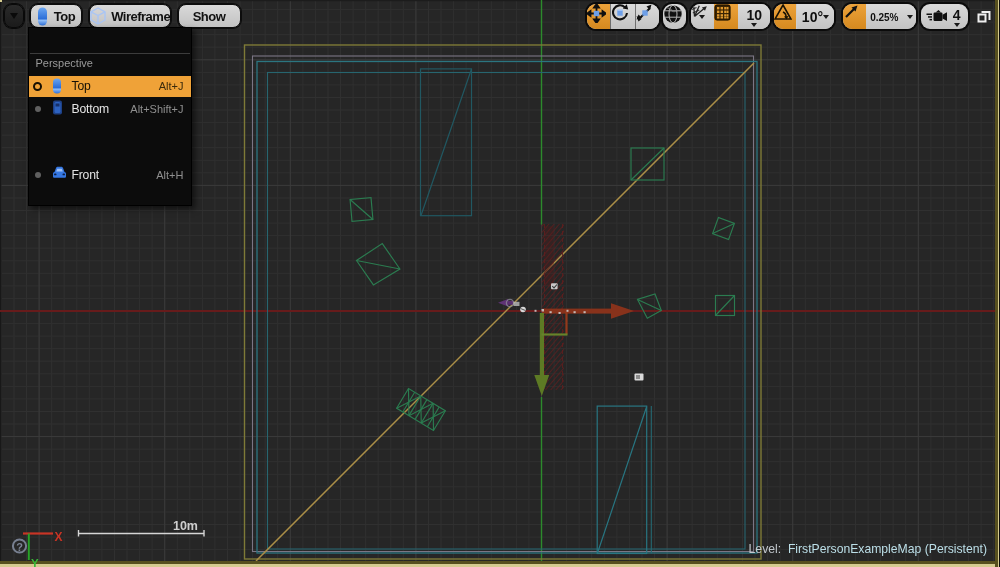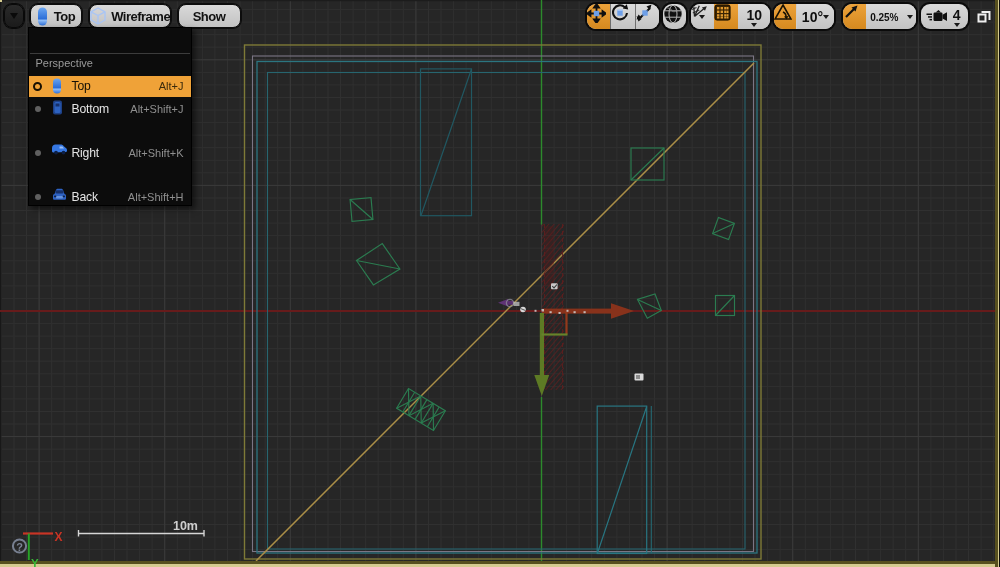--- a/index.html
+++ b/index.html
@@ -323,43 +323,30 @@
   <span class="mrico">
           <svg width="11" height="15" viewBox="0 0 11 15">
             <rect x="1" y="0.5" width="9" height="14" rx="2" fill="#1e4186"></rect>
             <rect x="2.5" y="2" width="6" height="11" rx="1.5" fill="#2d62c0"></rect>
             <rect x="3.5" y="3.5" width="4" height="3" fill="#16306a"></rect>
           </svg>
         </span>
   <span class="mrlab">Bottom</span>
         <span class="mrkey">Alt+Shift+J</span>
  </div>
- <div class="menu-row" style="top:113.5px;">
-  <span class="mrdot"></span>
-  <span class="mrico">
-          <svg width="16" height="11" viewBox="0 0 16 11" style="transform:scaleX(-1);">
-            <path d="M2 8c-1 0-1.5-2-0.5-3.5L4.5 2c0.5-1 1.5-1.5 3-1.5h5c2 0 3.5 1.5 3.5 3.5v3c0 1-0.8 1.5-2 1.5z" fill="#3577e2"></path>
-            <path d="M4 4.5l1.5-2h3v2z" fill="#9cc0f5"></path>
-            <circle cx="4.5" cy="8.6" r="1.9" fill="#0d1f45"></circle>
-            <circle cx="12" cy="8.6" r="1.9" fill="#0d1f45"></circle>
-          </svg>
-        </span>
-  <span class="mrlab">Right</span>
-        <span class="mrkey">Alt+Shift+K</span>
- </div>
- <div class="menu-row" style="top:157.5px;">
+ <div class="menu-row" style="top:135.5px;">
   <span class="mrdot"></span>
   <span class="mrico">
           <svg width="15" height="13" viewBox="0 0 15 13">
-            <path d="M2.5 6L4 2c0.3-0.8 1-1.3 2-1.3h3c1 0 1.7 0.5 2 1.3l1.5 4c0.8 0.2 1.5 0.8 1.5 1.8v2.7c0 0.8-0.6 1.3-1.4 1.3H2.4C1.6 11.8 1 11.3 1 10.5V7.8c0-1 0.7-1.6 1.5-1.8z" fill="#2d62c4"></path>
-            <rect x="3.5" y="2.2" width="8" height="3.2" rx="1.2" fill="#16306a"></rect>
+            <path d="M2.5 6L4 2c0.3-0.8 1-1.3 2-1.3h3c1 0 1.7 0.5 2 1.3l1.5 4c0.8 0.2 1.5 0.8 1.5 1.8v2.7c0 0.8-0.6 1.3-1.4 1.3H2.4C1.6 11.8 1 11.3 1 10.5V7.8c0-1 0.7-1.6 1.5-1.8z" fill="#3577e2"></path>
+            <path d="M4.2 5.5L5.2 2.8h4.6l1 2.7z" fill="#9cc0f5"></path>
             <rect x="2" y="7.5" width="2.5" height="1.8" rx="0.9" fill="#0d1f45"></rect>
             <rect x="10.5" y="7.5" width="2.5" height="1.8" rx="0.9" fill="#0d1f45"></rect>
-            <rect x="4" y="8" width="7" height="2.5" rx="0.8" fill="#9cc0f5" opacity="0.5"></rect>
           </svg>
         </span>
-  <span class="mrlab">Back</span>
-        <span class="mrkey">Alt+Shift+H</span>
+  <span class="mrlab">Front</span>
+        <span class="mrkey">Alt+H</span>
  </div>
 </div>
 
+<div style="position:absolute;right:13px;top:542px;font-size:12.2px;color:#c3c9ce;">Level:&nbsp; <span style="color:#bcdfe8;">FirstPersonExampleMap (Persistent)</span></div>
 
 </div>
 
 </body></html>

